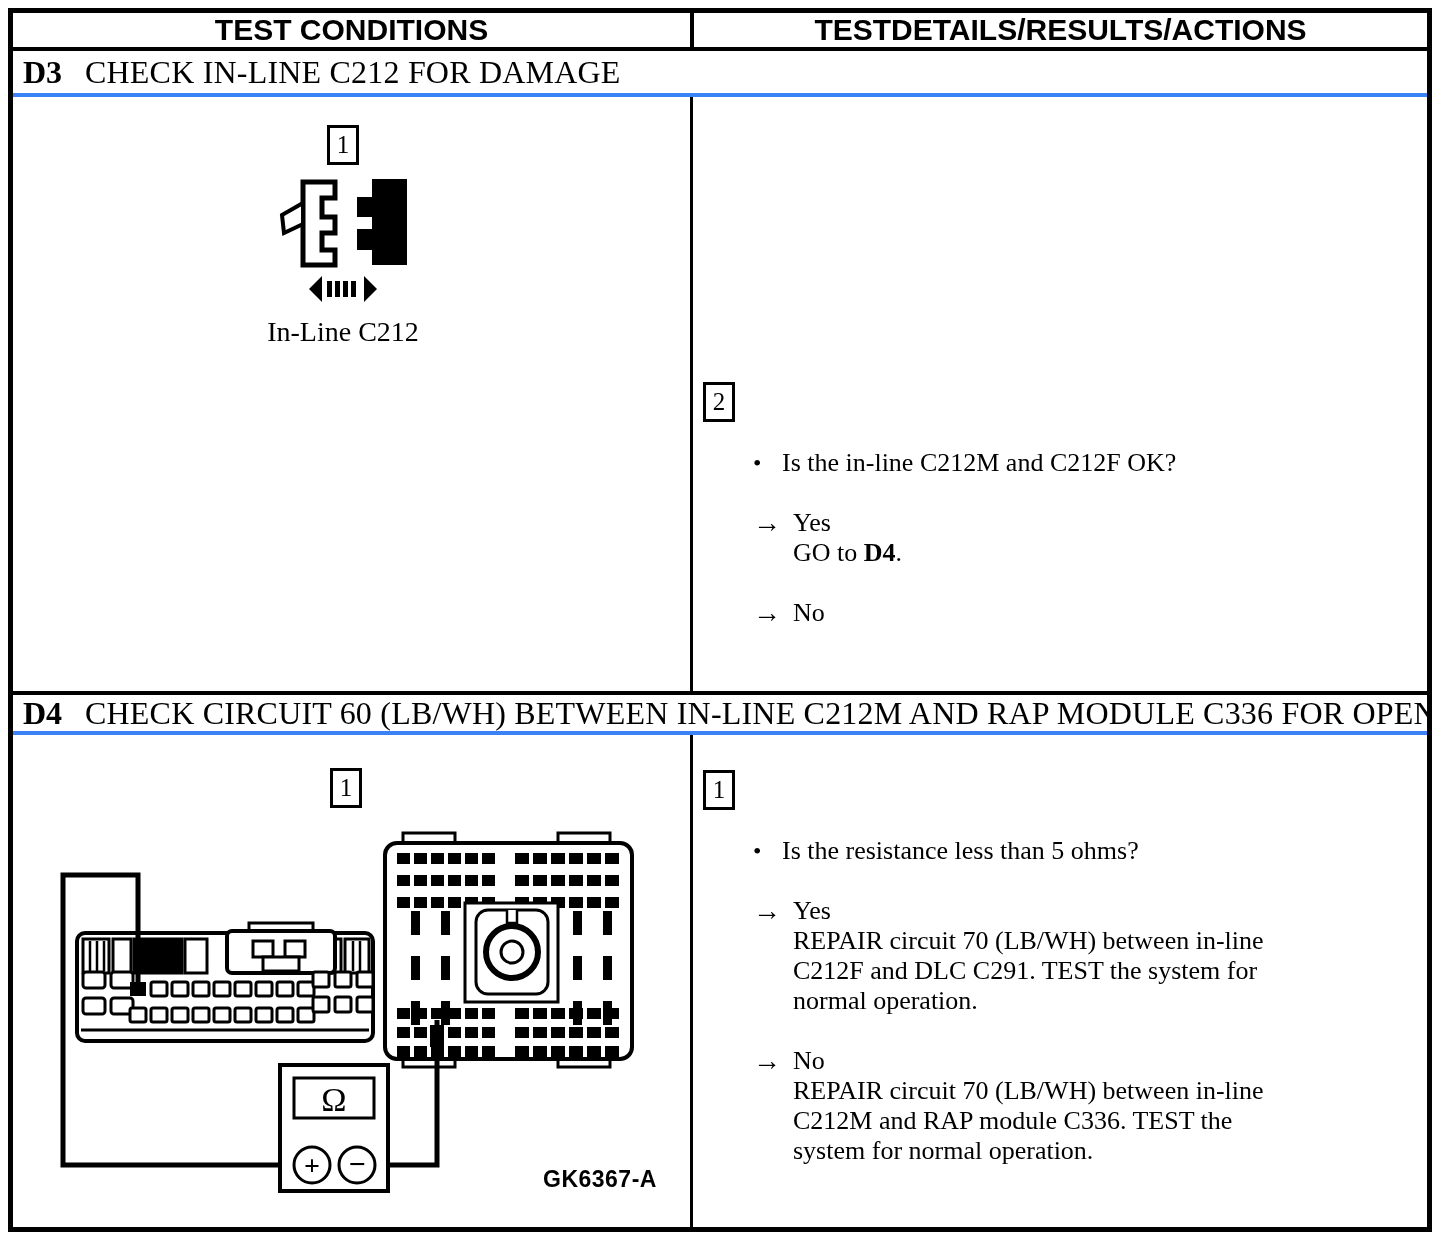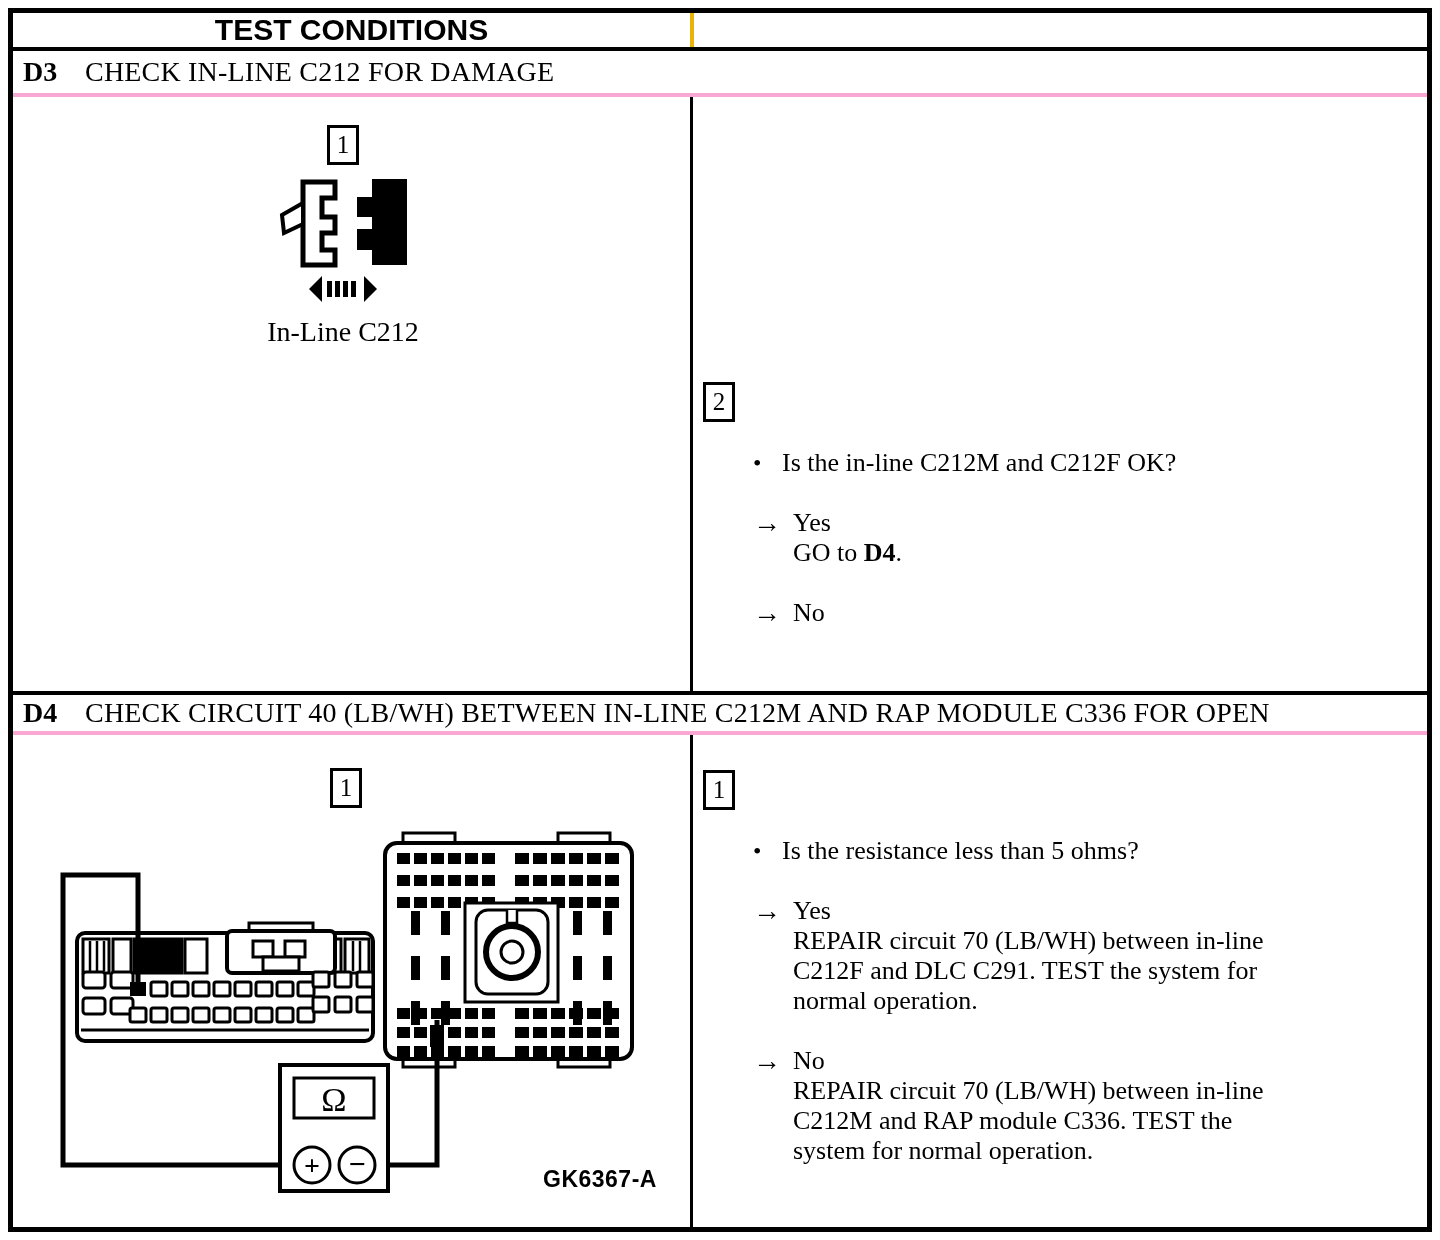--- a/index.html
+++ b/index.html
@@ -9,24 +9,24 @@
   }
   .ptable {
     position:absolute; left:8px; top:8px; width:1424px;
     border:5px solid #000; box-sizing:border-box; background:#fff;
   }
   
   .hrow { display:flex; height:34px; border-bottom:4px solid #000; }
   .hcell { display:flex; align-items:center; justify-content:center;
            font-family:"Liberation Sans", sans-serif; font-weight:700;
            font-size:30px; letter-spacing:0px; }
-  .hcell.hleft { width:677px; border-right:4px solid #eab308; box-sizing:content-box; }
+  .hcell.hleft { width:677px; border-right:4px solid #000000; box-sizing:content-box; }
   .hcell.hright { flex:1; }
-  .trow { display:flex; align-items:center; height:42px; border-bottom:4px solid #f9a8d4;
-          font-size:28px; white-space:nowrap; overflow:hidden; }
+  .trow { display:flex; align-items:center; height:42px; border-bottom:4px solid #3b82f6;
+          font-size:32px; white-space:nowrap; overflow:hidden; }
   .trow.short { height:36px; }
   .sec-id { font-weight:700; padding-left:10px; width:62px; flex:0 0 auto; }
   .sec-title { letter-spacing:0.2px;text-align:right; }
   .brow { display:flex; }
   .brow.d3 { height:594px; border-bottom:4px solid #000; }
   .brow.d4 { height:492px; }
   .bcell-left { position:relative; width:677px; border-right:3px solid #000; flex:0 0 auto; }
   .bcell-right { position:relative; flex:1; }
   
   .steps { padding-left:10px; font-size:26px; line-height:30px; }
@@ -64,20 +64,23 @@
 </head>
 <body>
 
 <div class="page">
   <div class="ptable">
 
     <div class="hrow">
       <div class="hcell hleft">
         <span>TEST CONDITIONS</span>
       </div>
+      <div class="hcell hright">
+        <span>TESTDETAILS/RESULTS/ACTIONS</span>
+      </div>
     </div>
 
     <div class="trow">
       <span class="sec-id">D3</span>
       <span class="sec-title">CHECK IN-LINE C212 FOR DAMAGE</span>
     </div>
 
     <div class="brow d3">
       <div class="bcell-left">
         <div class="d3-figure">
@@ -127,21 +130,21 @@
             <div class="result-body">
               <div class="answer">No</div>
             </div>
           </div>
         </div>
       </div>
     </div>
 
     <div class="trow short">
       <span class="sec-id">D4</span>
-      <span class="sec-title">CHECK CIRCUIT 40 (LB/WH) BETWEEN IN-LINE C212M AND RAP MODULE C336 FOR OPEN</span>
+      <span class="sec-title">CHECK CIRCUIT 60 (LB/WH) BETWEEN IN-LINE C212M AND RAP MODULE C336 FOR OPEN</span>
     </div>
 
     <div class="brow d4">
       <div class="bcell-left">
         <div class="numbox d4-numbox">
           <span>1</span>
         </div>
         <svg class="d4-canvas" width="677" height="492" viewBox="0 0 677 492">
 
           <g>

